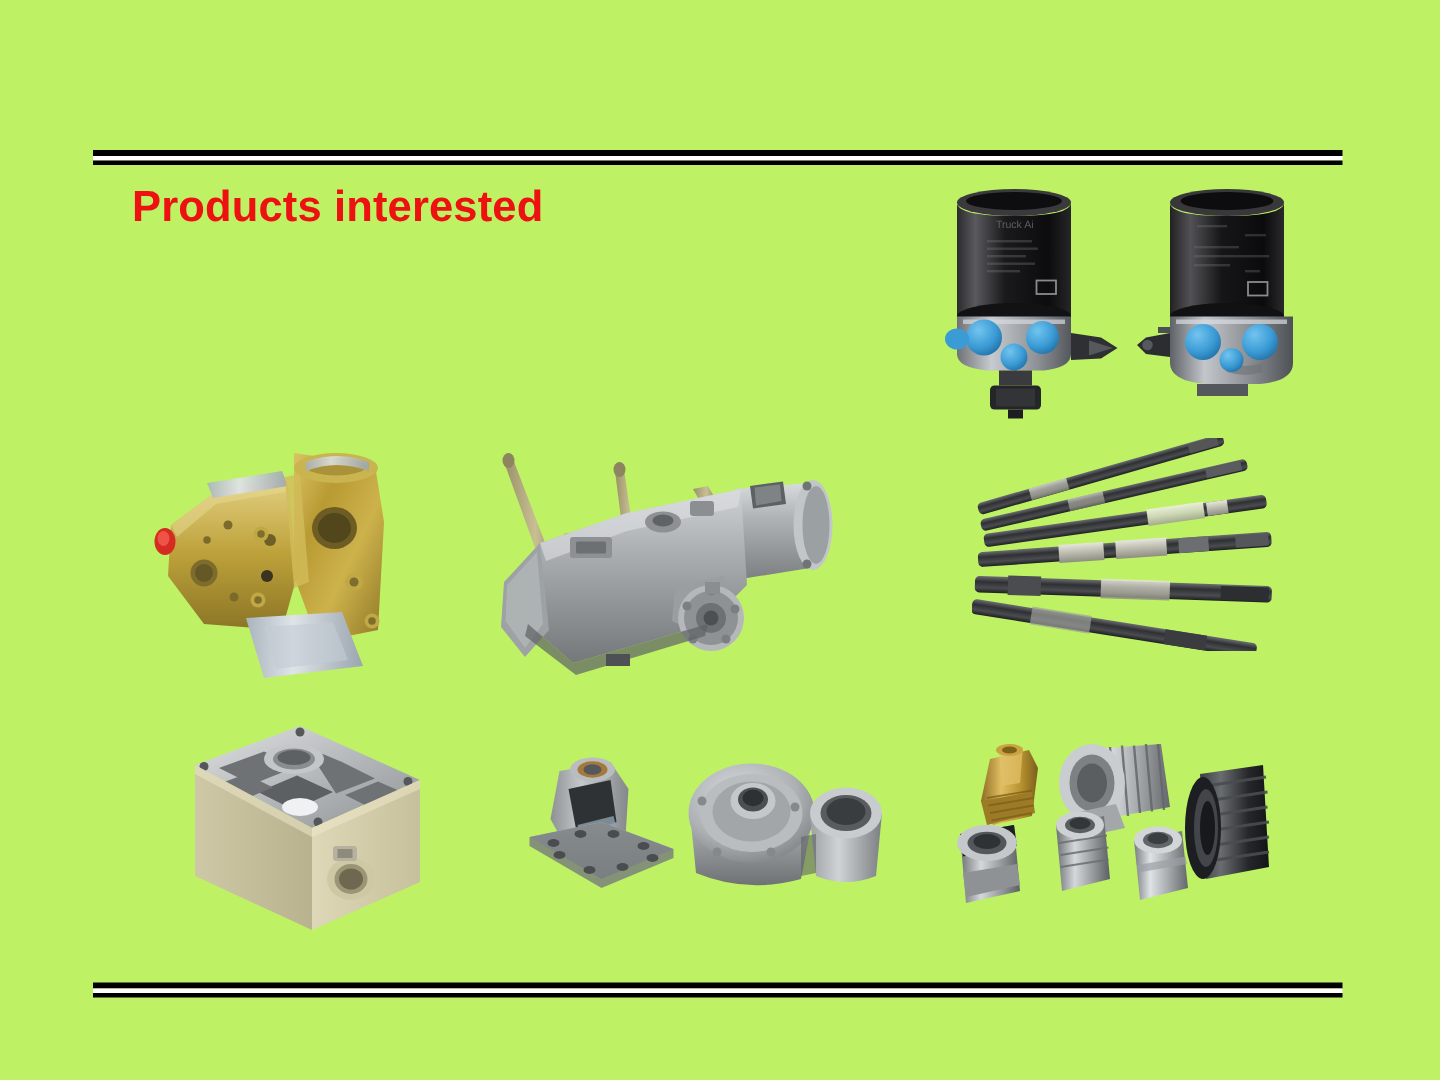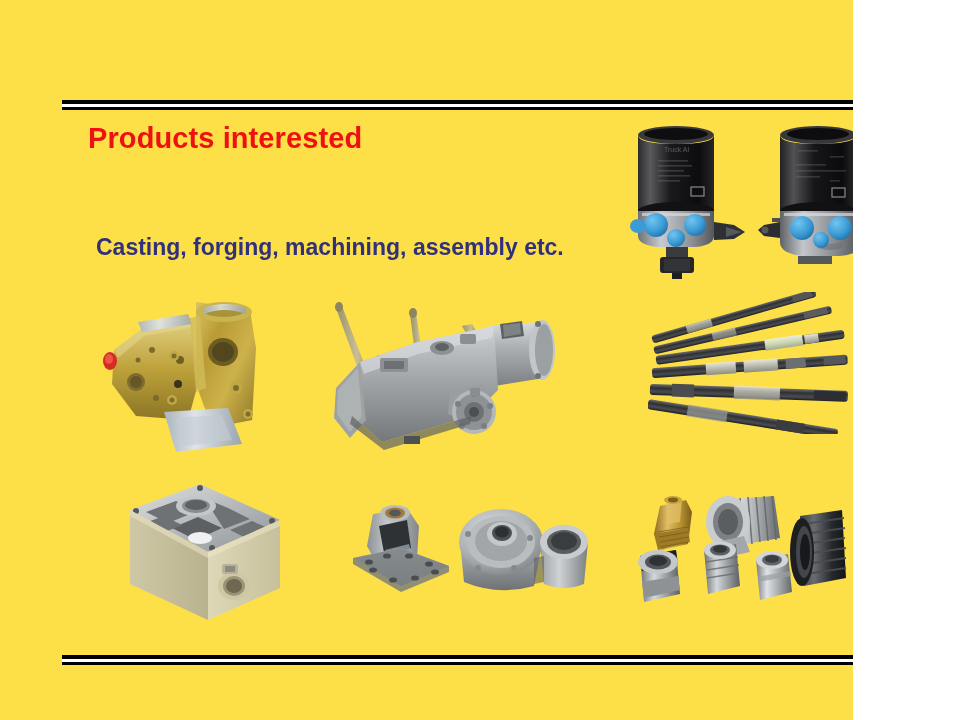--- a/index.html
+++ b/index.html
@@ -6,23 +6,23 @@
   html, body {
     margin: 0;
     padding: 0;
     background: #ffffff;
   }
   body {
     font-family: "Liberation Sans", sans-serif;
   }
   #slide {
     position: relative;
-    width: 853px;
+    width: 960px;
     height: 720px;
-    background: #fde047;
+    background: #bef264;
     overflow: hidden;
   }
 
   
   .rule {
     position: absolute;
     left: 62px;
     width: 833px;
   }
   .rule .thick {
@@ -81,21 +81,20 @@
 
 <div id="slide">
 
   <div class="rule" id="rule-top">
     <div class="thick"></div>
       <div class="gap"></div>
       <div class="thin"></div>
   </div>
 
   <div id="title">Products interested</div>
-  <div id="tagline">Casting, forging, machining, assembly etc.</div>
 
   <div class="photo" style="left:618px; top:112px;">
     <svg width="160" height="175" viewBox="0 0 160 175">
       <defs>
         <linearGradient id="canA" x1="0" y1="0" x2="1" y2="0">
           <stop offset="0" stop-color="#2b2b2d"></stop>
           <stop offset="0.16" stop-color="#5a5a5e"></stop>
           <stop offset="0.42" stop-color="#1a1a1c"></stop>
           <stop offset="0.80" stop-color="#0c0c0e"></stop>
           <stop offset="1" stop-color="#262628"></stop>

